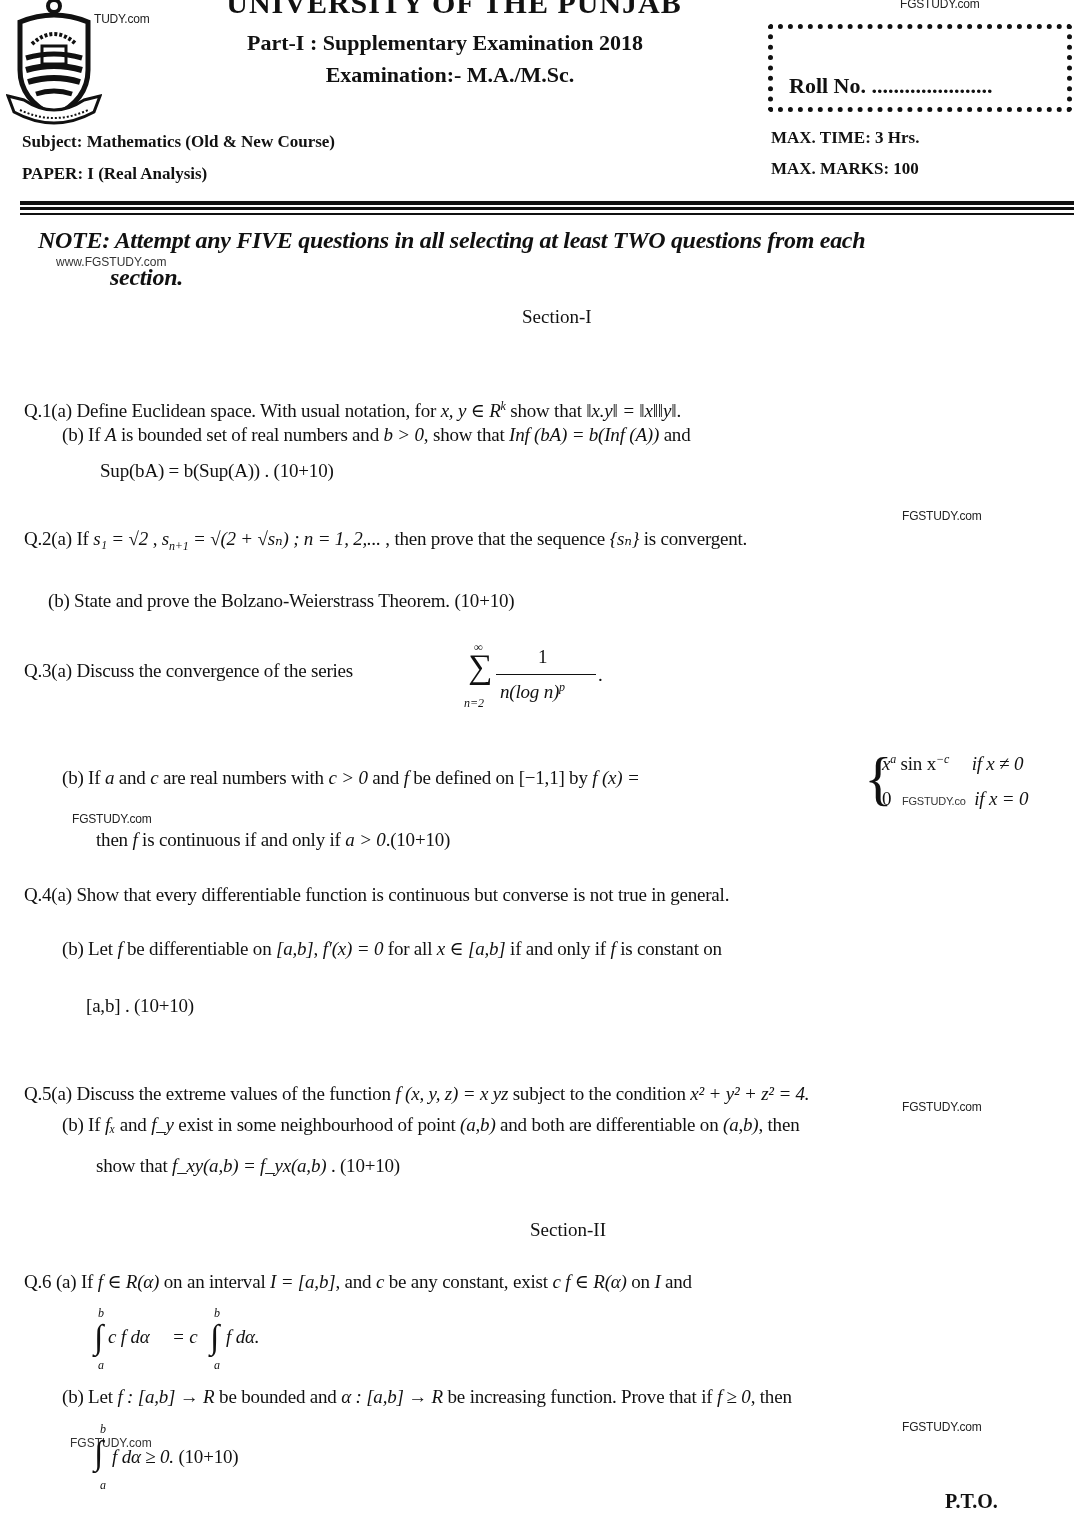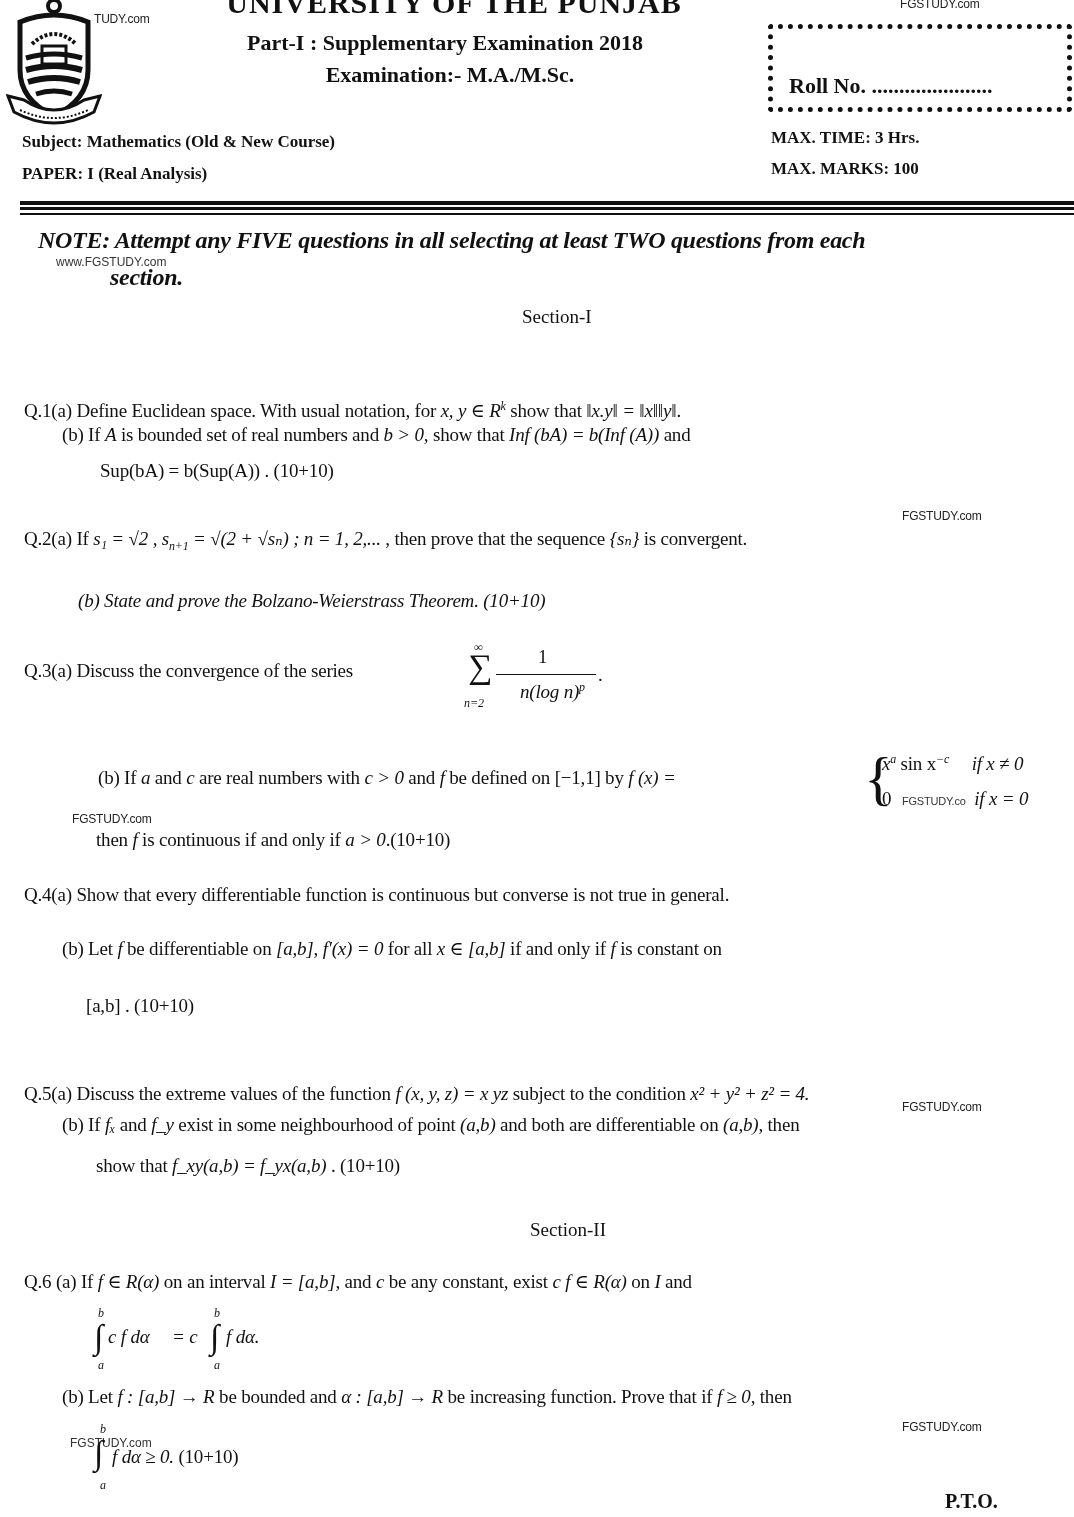--- a/index.html
+++ b/index.html
@@ -81,34 +81,34 @@
 <div class="abs q" style="left:62px; top:424px;">
   <span>(b) If </span><span class="m">A</span><span> is bounded set of real numbers and </span><span class="m">b &gt; 0</span><span>, show that </span><span class="m">Inf (bA) = b(Inf (A))</span><span> and</span>
 </div>
 <div class="abs q" style="left:100px; top:460px;">Sup(bA) = b(Sup(A)) . (10+10)</div>
 
 <span class="abs wm" style="left:902px; top:509px;">FGSTUDY.com</span>
 <div class="abs q" style="left:24px; top:527px;">
   <span>Q.2(a) If </span><span class="m">s₁ = √2</span><span> ,  </span><span class="m">s</span><sub class="m">n+1</sub><span class="m"> = √(2 + √sₙ) ; n = 1, 2,... </span><span>, then prove that the sequence </span><span class="m">{sₙ}</span><span> is convergent.</span>
 </div>
 
-<div class="abs q" style="left:78px; top:590px;font-style:italic;">(b) State and prove the Bolzano-Weierstrass Theorem. (10+10)</div>
+<div class="abs q" style="left:48px; top:590px;">(b) State and prove the Bolzano-Weierstrass Theorem. (10+10)</div>
 
 <div class="abs q" style="left:24px; top:660px;">Q.3(a) Discuss the convergence of the series</div>
 <div class="abs" style="left:466px; top:640px; width:150px; height:80px;">
   <span class="abs limit" style="left:8px; top:0px;">∞</span>
   <span class="abs sumsym" style="left:2px; top:10px;">∑</span>
   <span class="abs limit" style="left:-2px; top:56px;">n=2</span>
   <span class="abs q" style="left:72px; top:6px;">1</span>
   <div class="abs frac-line" style="left:30px; top:34px; width:100px;"></div>
-  <span class="abs q m" style="left:34px; top:40px;margin-left:20px;"><span>n(log n)</span><sup>p</sup></span>
+  <span class="abs q m" style="left:34px; top:40px;"><span>n(log n)</span><sup>p</sup></span>
   <span class="abs q" style="left:132px; top:24px;">.</span>
 </div>
 
-<div class="abs q" style="left:62px; top:767px;margin-left:36px;">
+<div class="abs q" style="left:62px; top:767px;">
   <span>(b) If </span><span class="m">a</span><span> and </span><span class="m">c</span><span> are real numbers with </span><span class="m">c &gt; 0</span><span> and </span><span class="m">f</span><span> be defined on </span><span>[−1,1]</span><span>  by  </span><span class="m">f (x) =</span>
 </div>
 <span class="abs brace" style="left:864px; top:748px;">{</span>
 <div class="abs q" style="left:882px; top:752px;">
   <span class="m">x</span><sup class="m">a</sup><span> sin x</span><sup class="m">−c</sup>
   <span class="m" style="margin-left:18px;">if  x ≠ 0</span>
 </div>
 <div class="abs q" style="left:882px; top:788px;">
   <span>0</span>
   <span class="wm-small" style="margin-left:6px; font-size:11px;">FGSTUDY.co</span>

